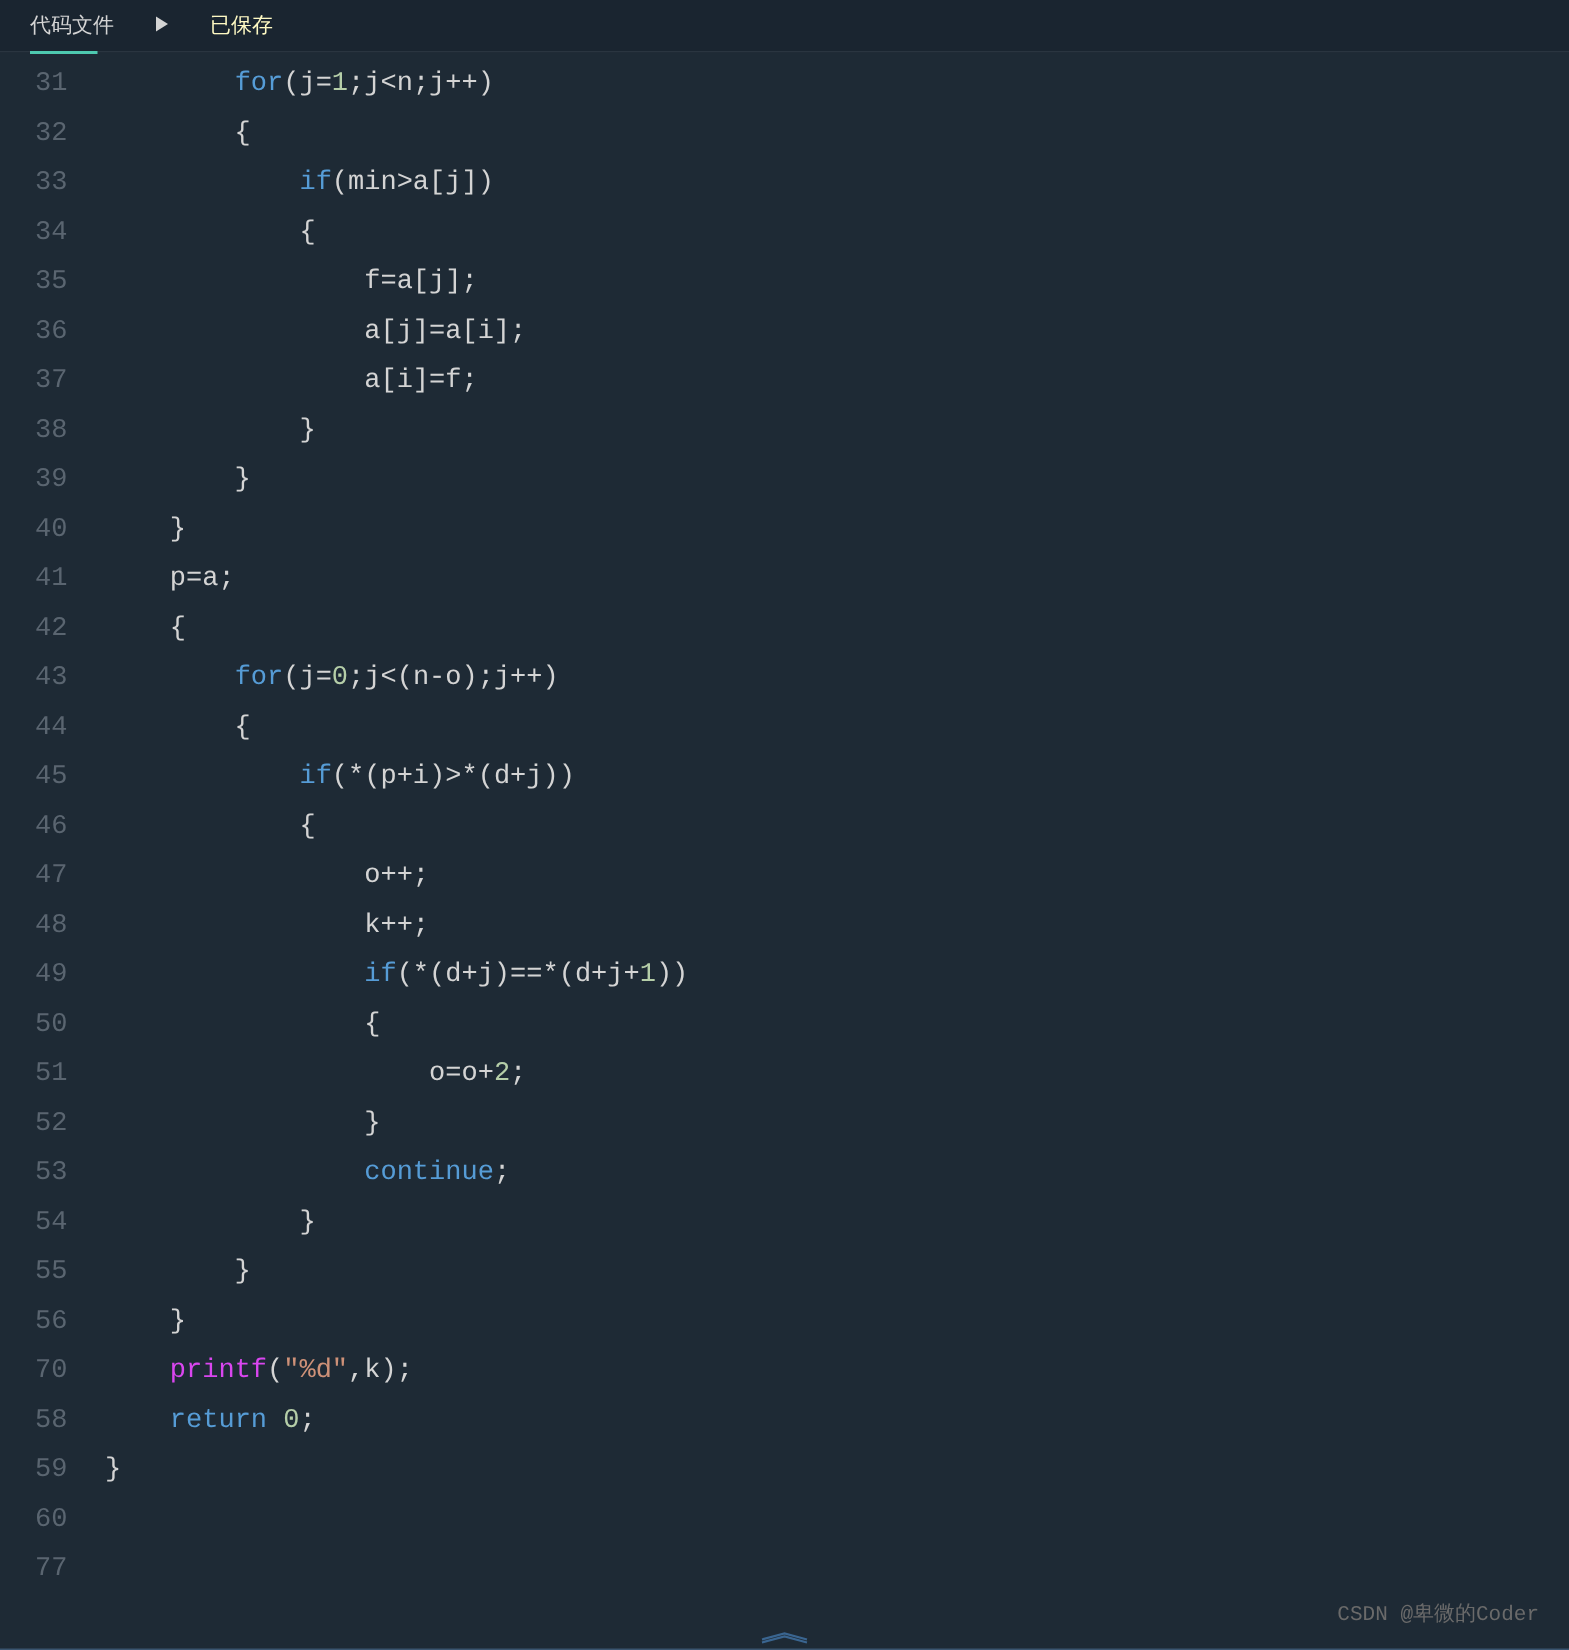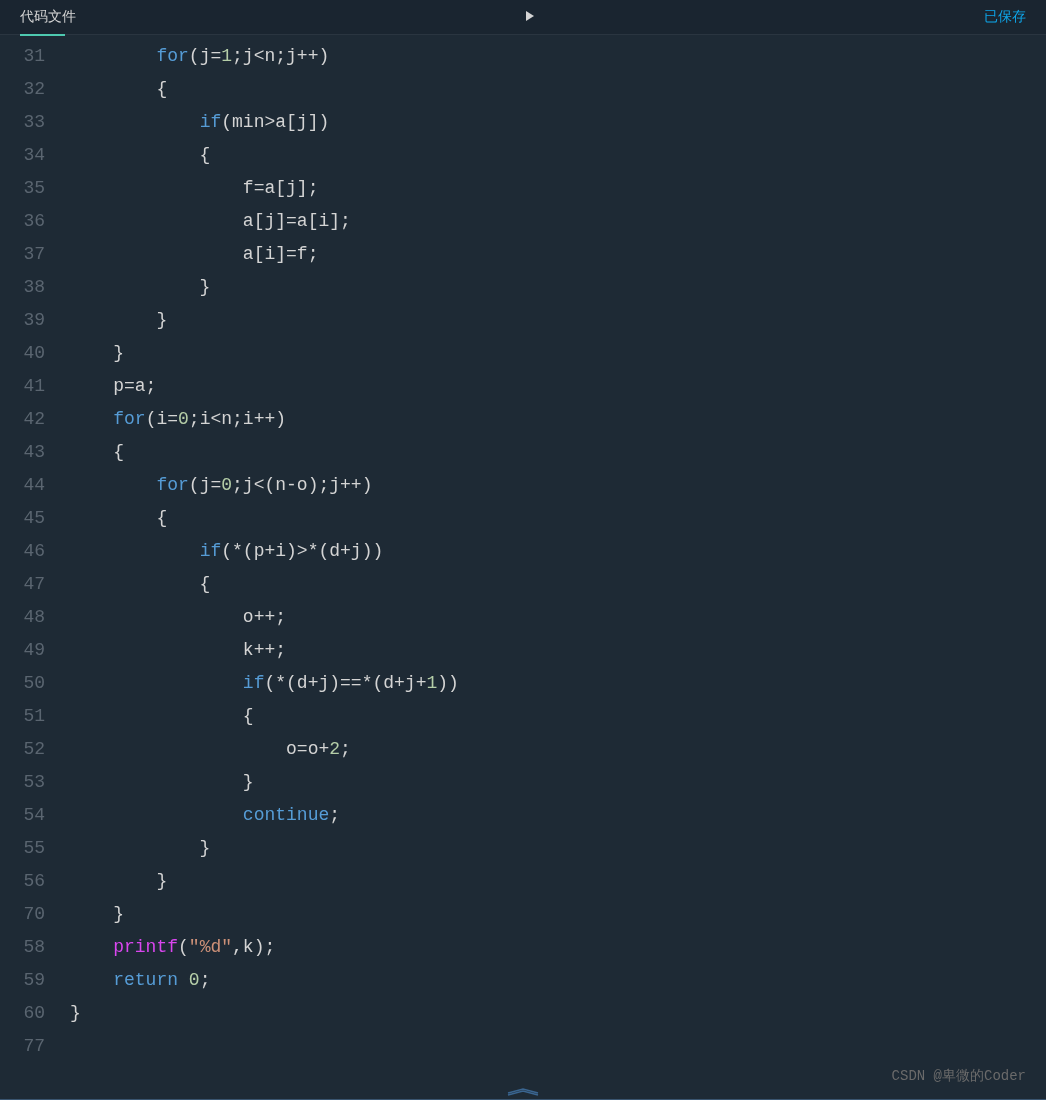--- a/index.html
+++ b/index.html
@@ -16,33 +16,32 @@
     .header {
       height: 35px;
       background: #1a2530;
       display: flex;
       align-items: center;
       padding: 0 20px;
       gap: 25px;
       font-family: 'Microsoft YaHei', sans-serif;
       font-size: 14px;
       border-bottom: 1px solid #2a3540;
-      justify-content: space-between;
     }
     .header-title { color: #d4d4d4; position: relative; }
     .header-underline {
       position: absolute;
       bottom: -10px;
       left: 0;
       width: 45px;
       height: 2px;
       background: #4ec9b0;
     }
     .play-icon { color: #d4d4d4; cursor: pointer; }
-    .saved-text { color: #0ea5e9; }
+    .saved-text { color: #fef9c3; }
     .editor {
       display: flex;
       height: calc(100% - 35px);
       background: #1e2a35;
     }
     .gutter {
       width: 60px;
       text-align: right;
       padding-right: 15px;
       color: #5a6570;
@@ -146,21 +145,20 @@
       <div class="line"><span>        {</span></div>
       <div class="line"><span>            </span><span class="kw">if</span><span>(min&gt;a[j])</span></div>
       <div class="line"><span>            {</span></div>
       <div class="line"><span>                f=a[j];</span></div>
       <div class="line"><span>                a[j]=a[i];</span></div>
       <div class="line"><span>                a[i]=f;</span></div>
       <div class="line"><span>            }</span></div>
       <div class="line"><span>        }</span></div>
       <div class="line"><span>    }</span></div>
       <div class="line"><span>    p=a;</span></div>
-      <div class="line"><span>    </span><span class="kw">for</span><span>(i=</span><span class="num">0</span><span>;i&lt;n;i++)</span></div>
       <div class="line"><span>    {</span></div>
       <div class="line"><span>        </span><span class="kw">for</span><span>(j=</span><span class="num">0</span><span>;j&lt;(n-o);j++)</span></div>
       <div class="line"><span>        {</span></div>
       <div class="line"><span>            </span><span class="kw">if</span><span>(*(p+i)&gt;*(d+j))</span></div>
       <div class="line"><span>            {</span></div>
       <div class="line"><span>                o++;</span></div>
       <div class="line"><span>                k++;</span></div>
       <div class="line"><span>                </span><span class="kw">if</span><span>(*(d+j)==*(d+j+</span><span class="num">1</span><span>))</span></div>
       <div class="line"><span>                {</span></div>
       <div class="line"><span>                    o=o+</span><span class="num">2</span><span>;</span></div>

